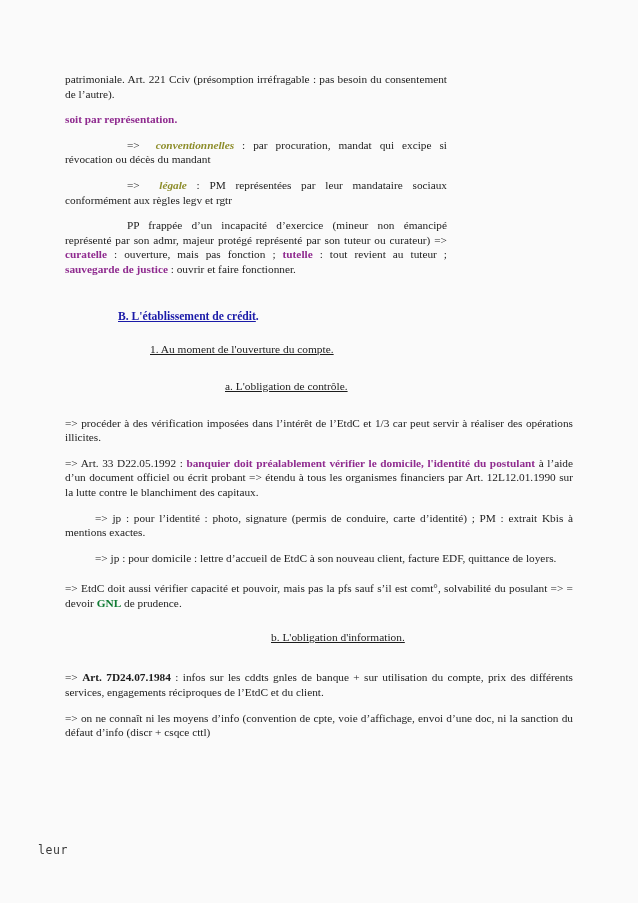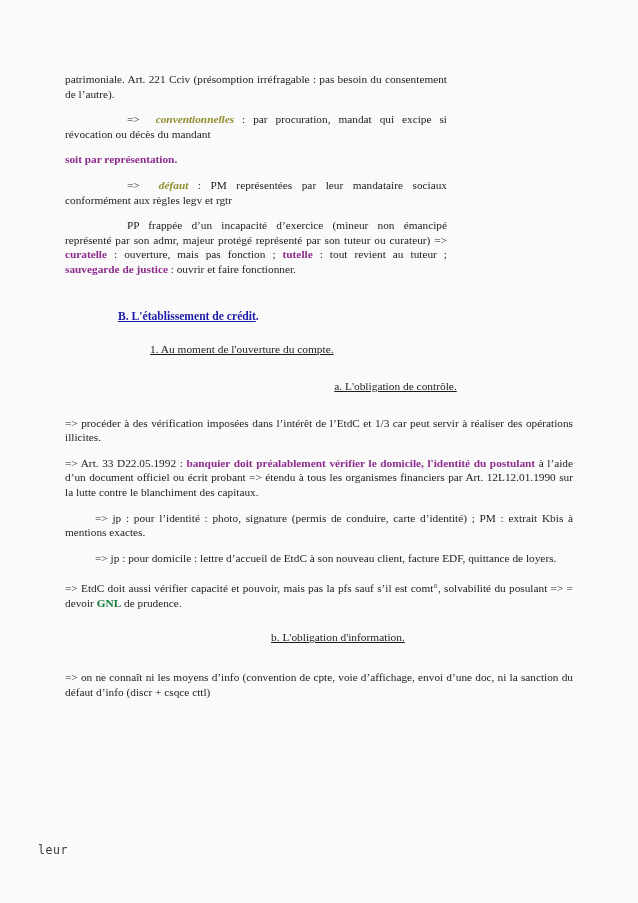--- a/index.html
+++ b/index.html
@@ -65,21 +65,20 @@
     text-decoration: underline;
     color: #1c1c1c;
   }
   .h-a {
     margin: 7px;
     font-size: 11.4px;
     line-height: 15px;
     margin-left: 160px;
     text-decoration: underline;
     color: #1c1c1c;
-    text-align: center;
   }
   .h-b2 {
     margin: 0;
     font-size: 11.4px;
     line-height: 15px;
     margin-left: 160px;
     text-decoration: underline;
     color: #1c1c1c;
     padding-left: 46px;
   }
@@ -103,32 +102,32 @@
 </head>
 <body>
 
 <div class="page">
   <div class="doc-body">
 
     <p class="para ind-first gap-md">
       <span>patrimoniale. Art. 221 Cciv (présomption irréfragable : pas besoin du consentement de l’autre).</span>
     </p>
 
-    <p class="para ind-deep gap-md">
-      <span>=&gt;</span>
-      <span>&nbsp;</span><span class="olive">conventionnelles</span><span> : par procuration, mandat qui excipe si révocation ou décès du mandant</span>
-    </p>
-
     <p class="para ind-first gap-lg">
       <span class="purple-plain">soit par représentation.</span>
     </p>
 
     <p class="para ind-deep gap-md">
       <span>=&gt;</span>
-      <span>&nbsp;</span><span class="olive">défaut</span><span> : PM représentées par leur mandataire sociaux conformément aux règles legv et rgtr</span>
+      <span>&nbsp;</span><span class="olive">conventionnelles</span><span> : par procuration, mandat qui excipe si révocation ou décès du mandant</span>
+    </p>
+
+    <p class="para ind-deep gap-md">
+      <span>=&gt;</span>
+      <span>&nbsp;</span><span class="olive">légale</span><span> : PM représentées par leur mandataire sociaux conformément aux règles legv et rgtr</span>
     </p>
 
     <p class="para ind-pp" style="margin-bottom:32px;">
       <span>PP frappée d’un incapacité d’exercice (mineur non émancipé représenté par son admr, majeur protégé représenté par son tuteur ou curateur) =&gt; </span><span class="purple">curatelle</span><span> : ouverture, mais pas fonction ; </span><span class="purple">tutelle</span><span> : tout revient au tuteur ; </span><span class="purple">sauvegarde de justice</span><span> : ouvrir et faire fonctionner.</span>
     </p>
 
     <p class="h-b" style="">
       <u>B. L'établissement de crédit</u><span>.</span>
     </p>
 
@@ -157,20 +156,23 @@
     </p>
 
     <p class="para ind-none" style="margin-bottom:20px;margin-top:16px;">
       <span>=&gt; EtdC doit aussi vérifier capacité et pouvoir, mais pas la pfs sauf s’il est comt°, solvabilité du posulant =&gt; = devoir </span><span class="green">GNL</span><span> de prudence.</span>
     </p>
 
     <p class="h-b2" style="margin-bottom:25px;">
       <span>b. L'obligation d'information.</span>
     </p>
 
+    <p class="para ind-none gap-md">
+      <span>=&gt; </span><span class="bold">Art. 7D24.07.1984</span><span> : infos sur les cddts gnles de banque + sur utilisation du compte, prix des différents services, engagements réciproques de l’EtdC et du client.</span>
+    </p>
 
     <p class="para ind-none">
       <span>=&gt; on ne connaît ni les moyens d’info (convention de cpte, voie d’affichage, envoi d’une doc, ni la sanction du défaut d’info (discr + csqce cttl)</span>
     </p>
 
   </div>
 
   <div class="footer-url">
     <span>leur</span>
   </div>

